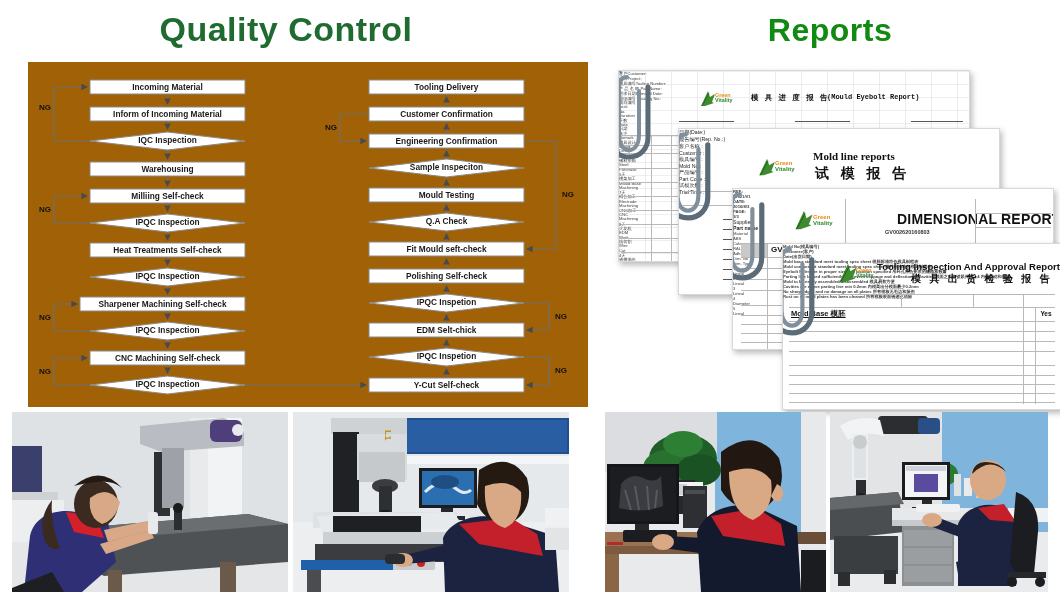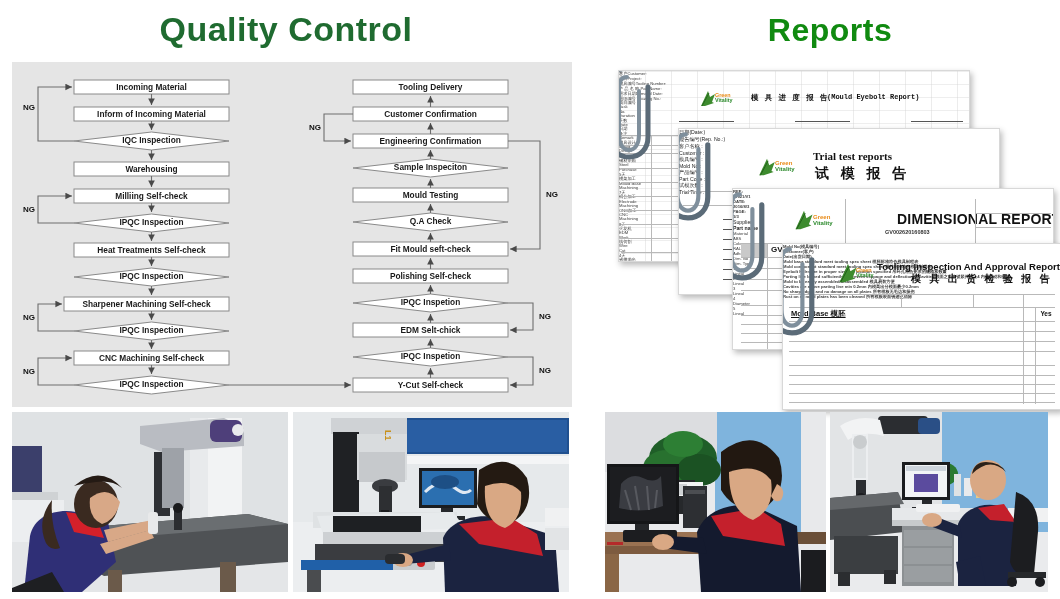--- a/index.html
+++ b/index.html
@@ -23,22 +23,22 @@
     left:0;top:10px;width:572px;text-align:center;
     font-size:34px;color:#1f6b30;
   }
   #rep-title{
     left:600px;top:12px;width:460px;text-align:center;
     font-size:32px;color:#108a10;
   }
 
   
   #flowchart{
-    position:absolute;left:12px;top:62px;width:560px;height:345px;
-    background:#e5e5e5;
+    position:absolute;left:28px;top:62px;width:560px;height:345px;
+    background:#a16207;
   }
   #flowchart svg{display:block;}
   .fc-box-t,.fc-dia-t{
     font-family:"Liberation Sans", sans-serif;
     font-size:8.3px;font-weight:700;fill:#1a1a1a;
     text-anchor:middle;dominant-baseline:middle;
   }
   .fc-ng{
     font-family:"Liberation Sans", sans-serif;
     font-size:8px;font-weight:700;fill:#111;
@@ -330,21 +330,21 @@
         <div class="gv-logo" style="position:absolute;left:78px;top:28px;width:52px;height:20px;">
           <svg width="20" height="20" viewBox="0 0 18 17">
             <path d="M2,16 L9,1 L11,7 L16,4 L13,12 L15,13 L6,16 Z" fill="#3d8b2e"></path>
             <path d="M3,16 L10,3" stroke="#1f5c18" stroke-width=".8" fill="none"></path>
           </svg>
           <span class="gv-txt" style="font-size:6px;left:18px;">
             <span class="gv-g">Green</span>
             <span class="gv-v">Vitality</span>
           </span>
         </div>
-        <div class="doc-title-en" style="position:absolute;left:134px;top:21px;font-size:11px;font-family:'Liberation Serif',serif;">Trial test reports</div>
+        <div class="doc-title-en" style="position:absolute;left:134px;top:21px;font-size:11px;font-family:'Liberation Serif',serif;">Mold line reports</div>
         <div class="doc-title-cn" style="position:absolute;left:136px;top:36px;font-size:14px;">试 模 报 告</div>
 
         <div class="row-line" style="left:4px;top:62px;width:312px;"></div>
         <div class="col-line" style="left:180px;top:62px;height:14px;"></div>
         <div class="col-line" style="left:258px;top:62px;height:14px;"></div>
         <div class="row-line" style="left:4px;top:76px;width:312px;"></div>
         <div class="tiny6" style="left:184px;top:65px;">日期(Date:)</div>
         <div class="tiny6" style="left:262px;top:65px;">报告编号(Rep. No.:)</div>
 
         <div class="tiny6" style="left:10px;top:82px;">客户名称 :</div>

